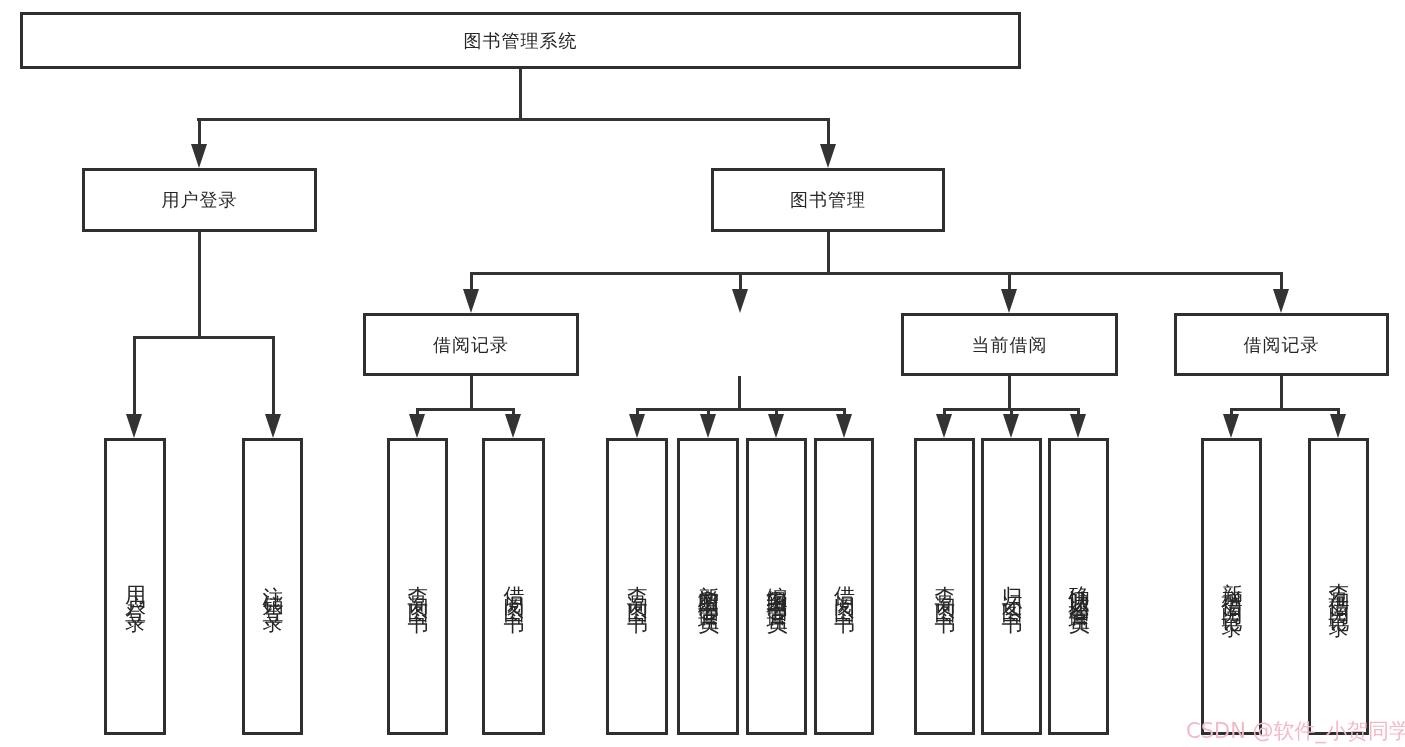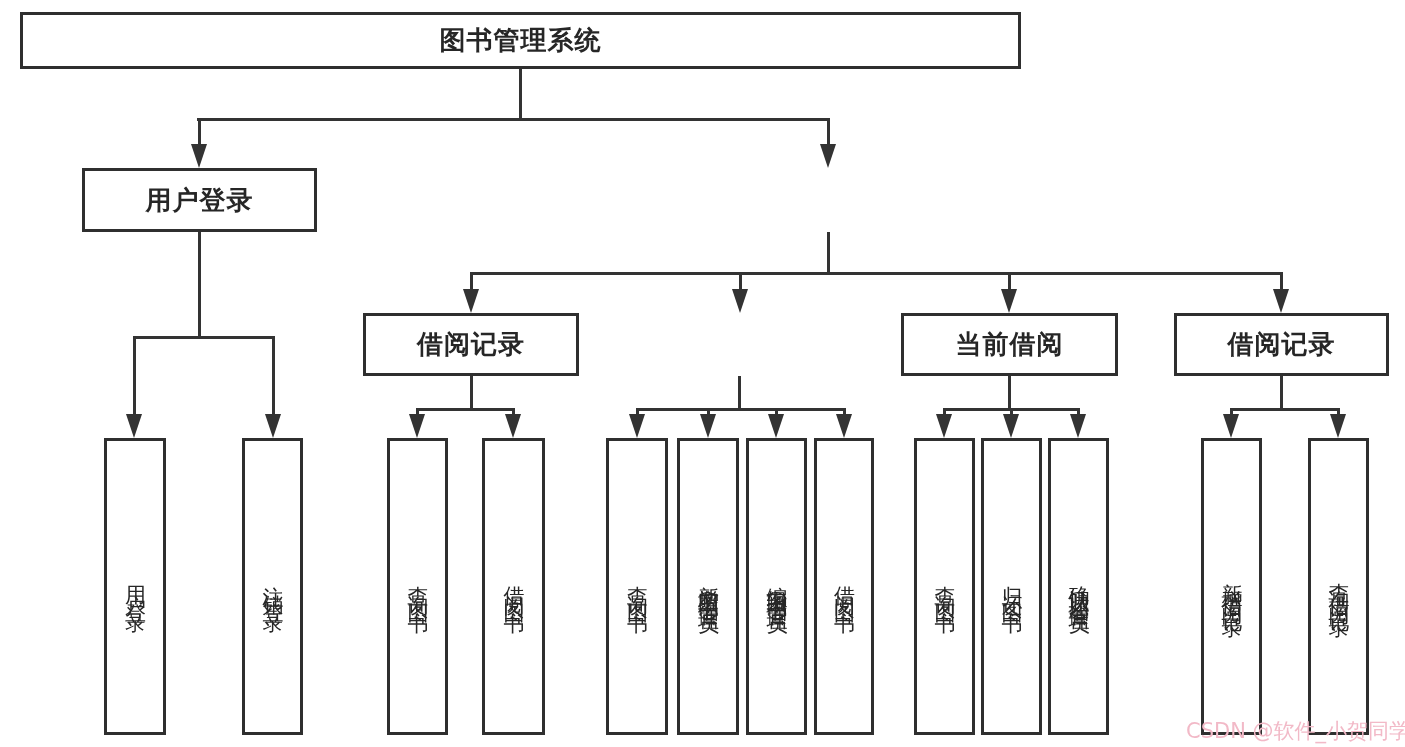--- a/index.html
+++ b/index.html
@@ -11,21 +11,21 @@
     overflow:hidden;
   }
   .box{
     position:absolute;
     box-sizing:border-box;
     border:3px solid #2f2f2f;
     background:#ffffff;
     display:flex;align-items:center;justify-content:center;
     color:#262626;
   }
-  .hnode{font-size:26px;letter-spacing:1px;font-weight:bold;}
+  .hnode{font-size:18px;letter-spacing:1px;}
   .leaf span{
     writing-mode:vertical-rl;
     text-orientation:mixed;
     font-size:21px;
     letter-spacing:9px;
     color:#262626;
     line-height:1;
   }
   .leaf.long span{letter-spacing:4px;}
   .leaf.med span{letter-spacing:7px;}
@@ -57,20 +57,23 @@
 
   <div class="vline" style="left:519px;top:69px;height:49px;"></div>
   <div class="hline" style="left:197px;top:118px;width:633px;"></div>
   <div class="vline" style="left:198px;top:118px;height:28px;"></div>
   <div class="arrow" style="left:191px;top:144px;"></div>
   <div class="vline" style="left:827px;top:118px;height:28px;"></div>
   <div class="arrow" style="left:820px;top:144px;"></div>
 
   <div class="box" style="left:82px;top:168px;width:235px;height:64px;">
     <span class="hnode">用户登录</span>
+  </div>
+  <div class="box" style="left:711px;top:168px;width:234px;height:64px;">
+    <span class="hnode">图书管理</span>
   </div>
 
   <div class="vline" style="left:198px;top:232px;height:104px;"></div>
   <div class="hline" style="left:133px;top:336px;width:142px;"></div>
   <div class="vline" style="left:133px;top:336px;height:80px;"></div>
   <div class="arrow" style="left:126px;top:414px;"></div>
   <div class="vline" style="left:272px;top:336px;height:80px;"></div>
   <div class="arrow" style="left:265px;top:414px;"></div>
 
   <div class="vline" style="left:827px;top:232px;height:40px;"></div>

